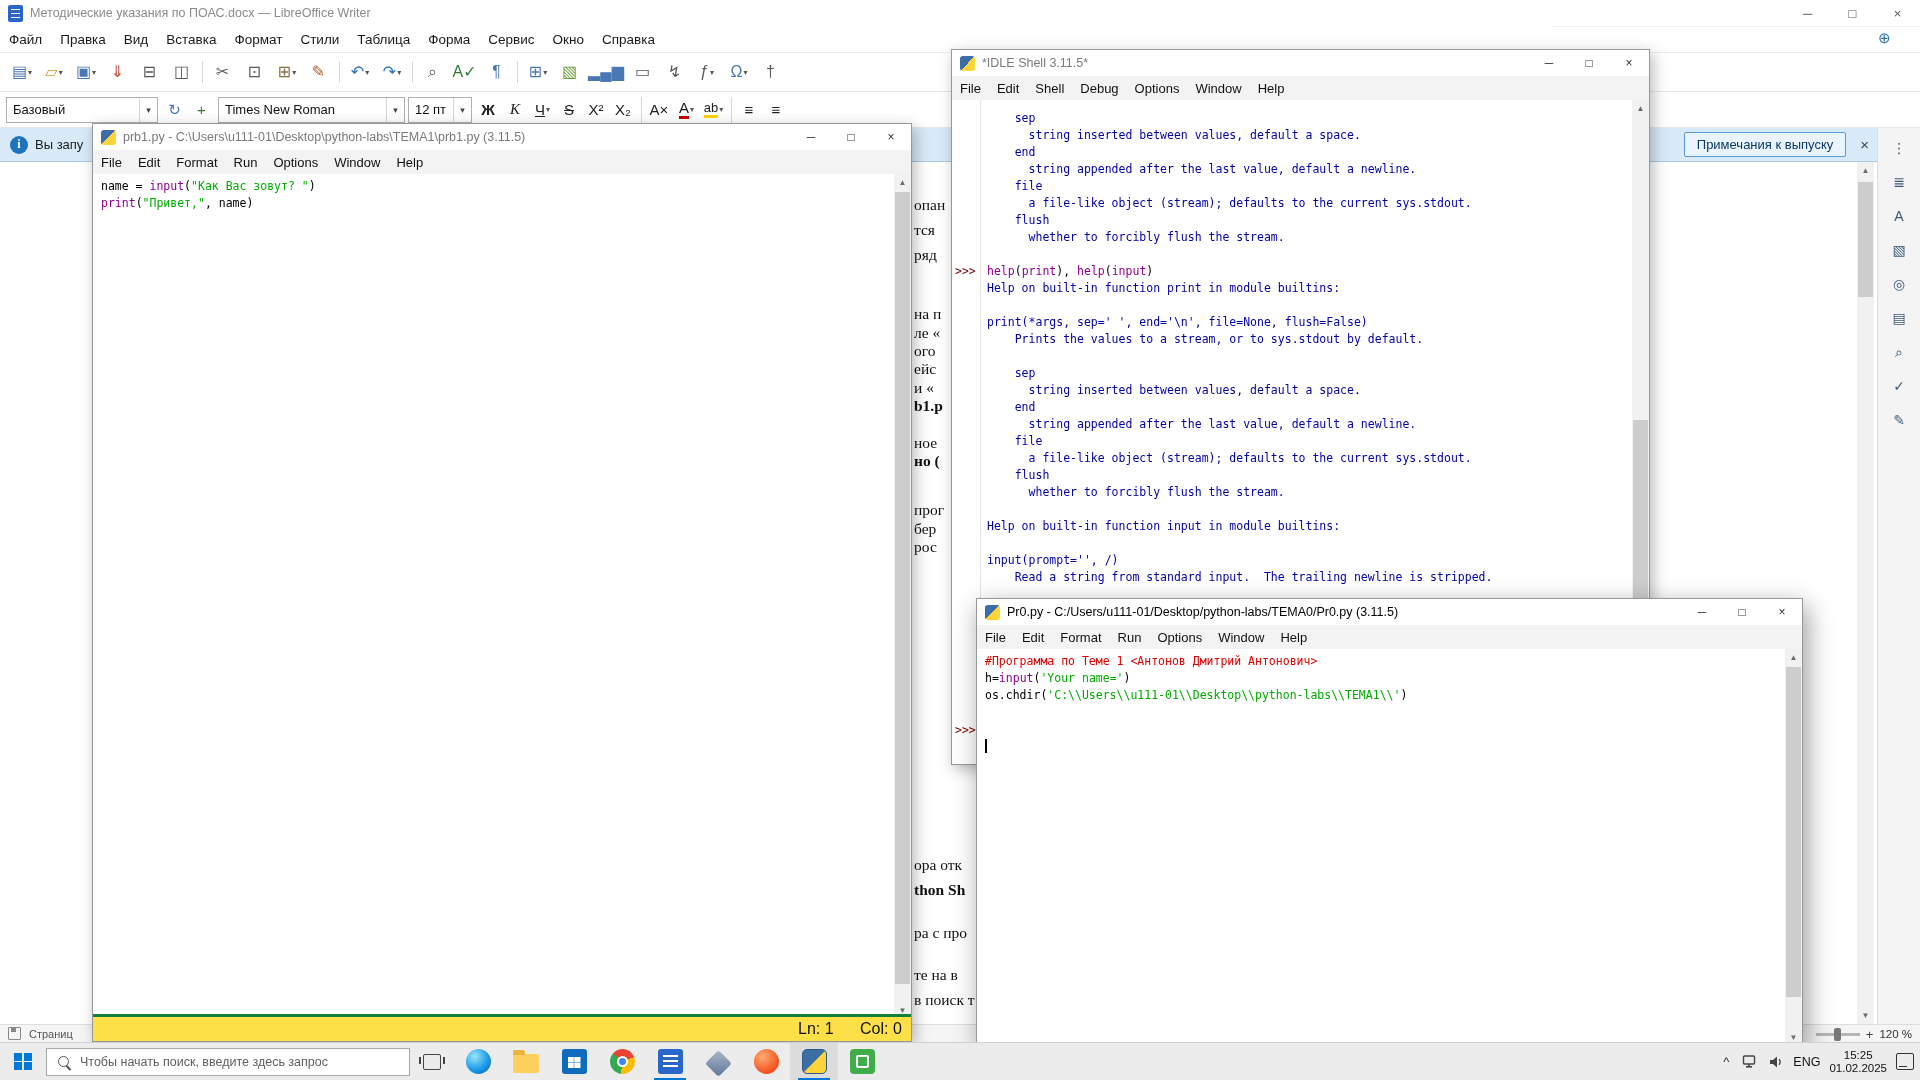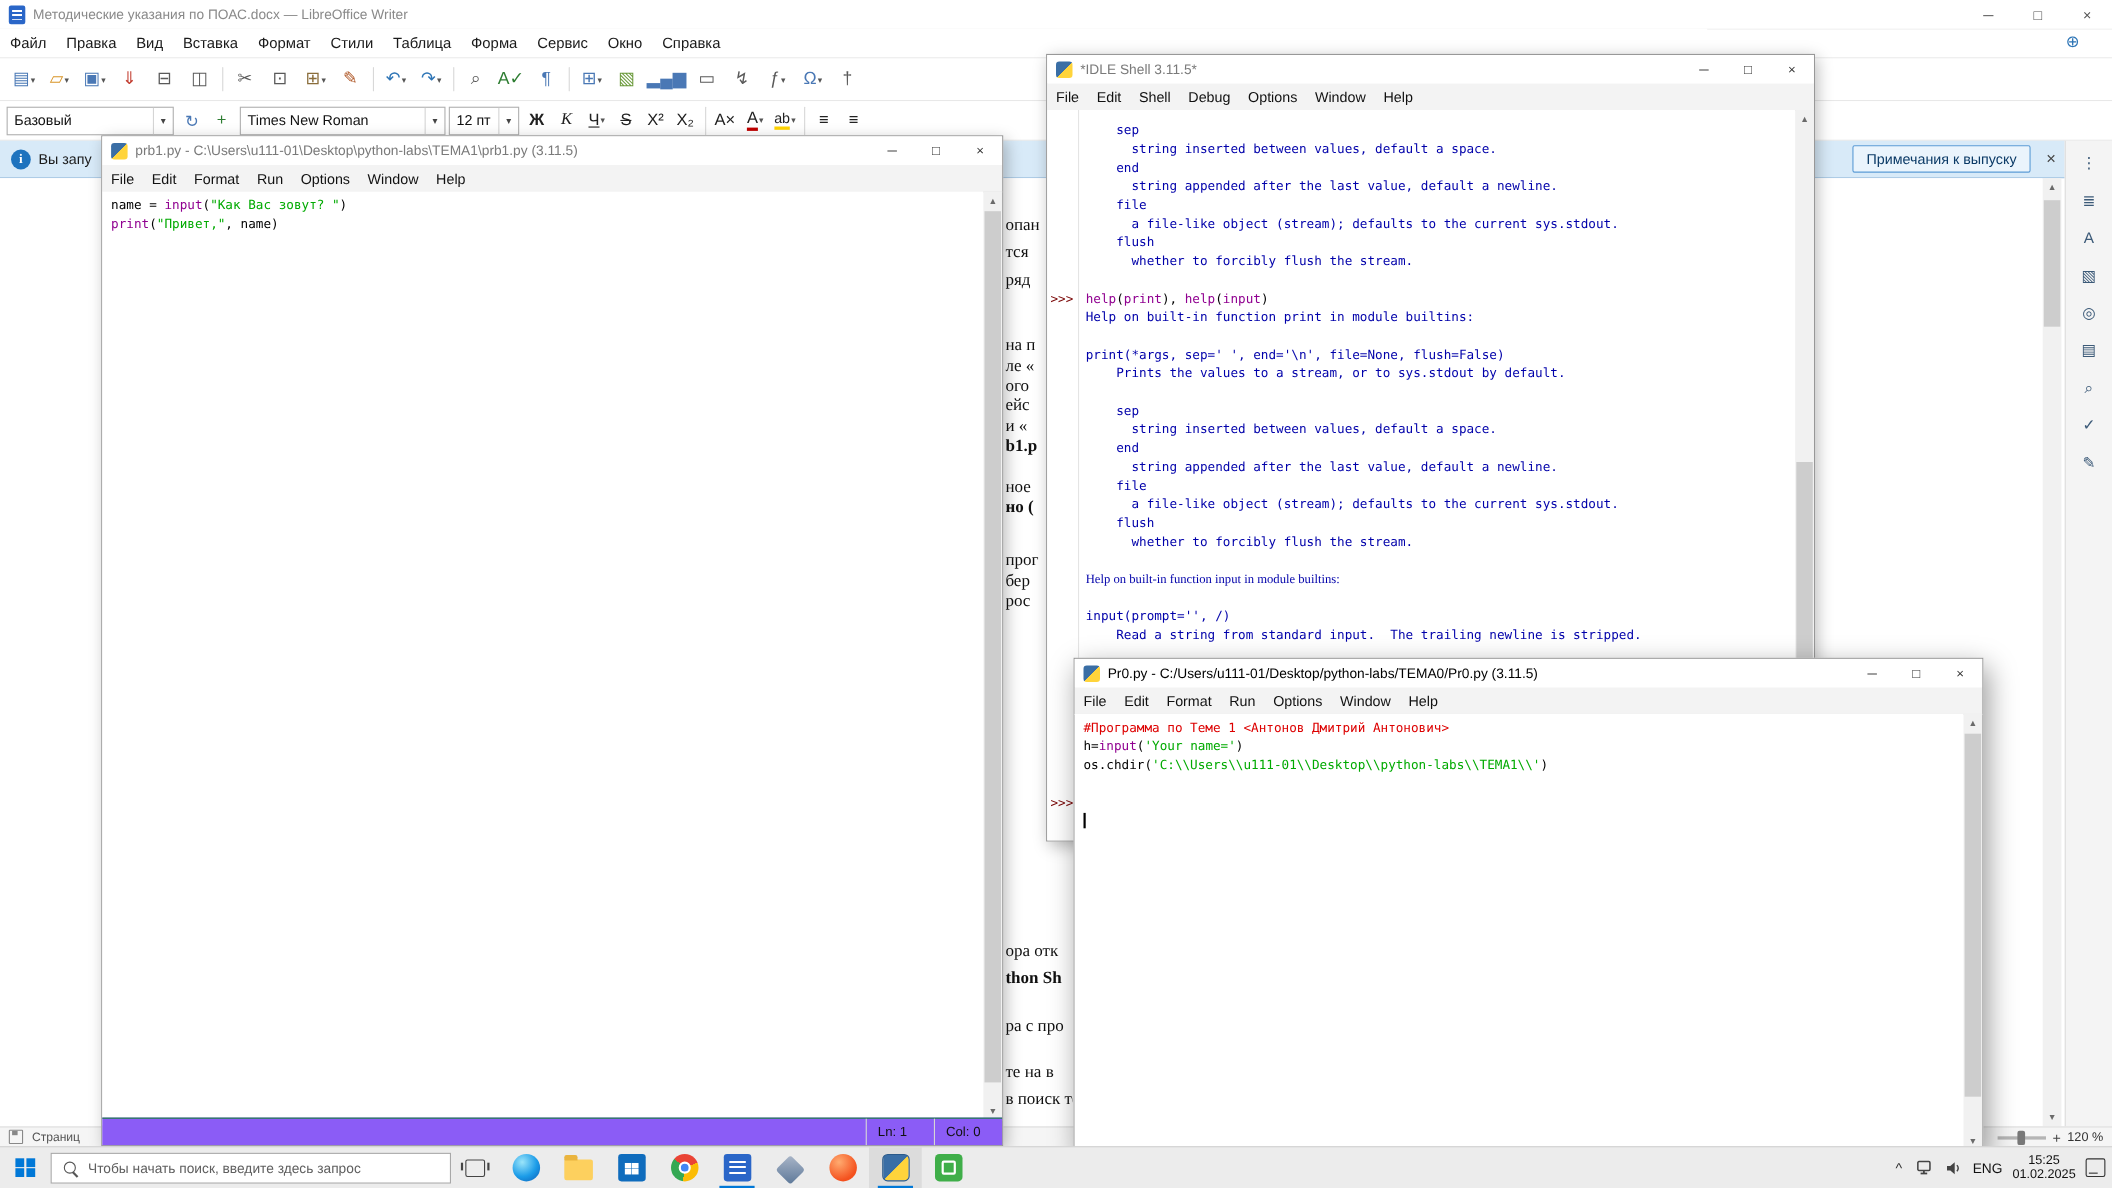--- a/index.html
+++ b/index.html
@@ -88,22 +88,22 @@
   .imenu{height:24px;display:flex;align-items:center;background:#f3f3f3;border-bottom:1px solid #e0e0e0;
     font-size:13px;color:#111}
   .imenu .mi{padding:0 8px}
   .icode{position:absolute;background:#fff;overflow:hidden;
     font-family:"DejaVu Sans Mono","Liberation Mono",monospace;font-size:11.5px;line-height:17px;color:#000}
   .ln{height:17px;display:flex;white-space:pre}
   .lnp{width:28px;flex:none;color:#770000;padding-left:3px;box-sizing:border-box}
   .lnc{white-space:pre}
   .shell-code .lnc{margin-left:7px}
   .mline{position:absolute;left:28px;top:0;bottom:0;border-left:1px solid #e4e4e4}
-  .istat{position:absolute;left:0;right:0;bottom:0;height:24px;background:#8b5cf6;border-top:1px solid #15803d;
-    display:flex;justify-content:flex-end;align-items:center;font-size:12px;color:#111}
+  .istat{position:absolute;left:0;right:0;bottom:0;height:24px;background:#fde047;border-top:3px solid #15803d;
+    display:flex;justify-content:flex-end;align-items:center;font-size:16px;color:#111}
   .istat span{width:62px;height:100%;display:flex;align-items:center;padding-left:10px;border-left:1px solid #d6d6d6;box-sizing:border-box}
   .caret{position:absolute;width:2px;height:14px;background:#000}
 
   
   #taskbar{position:absolute;left:0;top:1042px;width:1920px;height:38px;background:#ececec;
     border-top:1px solid #d0d0d0;display:flex;align-items:center;z-index:50;box-sizing:border-box}
   .tb-start{width:46px;height:100%;display:flex;align-items:center;justify-content:center}
   .winlogo{display:grid;grid-template-columns:8px 8px;grid-template-rows:8px 8px;gap:1.5px}
   .winlogo i{background:#0078d7}
   .tb-search{width:364px;height:28px;background:#fff;border:1px solid #a8a8a8;display:flex;align-items:center;box-sizing:border-box}
@@ -520,21 +520,21 @@
       <div class="ln">
         <span class="lnp"></span><span class="lnc"><span style="color: rgb(0, 0, 170);">    flush</span></span>
       </div>
       <div class="ln">
         <span class="lnp"></span><span class="lnc"><span style="color: rgb(0, 0, 170);">      whether to forcibly flush the stream.</span></span>
       </div>
       <div class="ln">
         <span class="lnp"></span><span class="lnc"></span>
       </div>
       <div class="ln">
-        <span class="lnp"></span><span class="lnc"><span style="color: rgb(0, 0, 170); font-family: Liberation Serif, serif;">Help on built-in function input in module builtins:</span></span>
+        <span class="lnp"></span><span class="lnc"><span style="color: rgb(0, 0, 170);">Help on built-in function input in module builtins:</span></span>
       </div>
       <div class="ln">
         <span class="lnp"></span><span class="lnc"></span>
       </div>
       <div class="ln">
         <span class="lnp"></span><span class="lnc"><span style="color: rgb(0, 0, 170);">input(prompt='', /)</span></span>
       </div>
       <div class="ln">
         <span class="lnp"></span><span class="lnc"><span style="color: rgb(0, 0, 170);">    Read a string from standard input.  The trailing newline is stripped.</span></span>
       </div>

